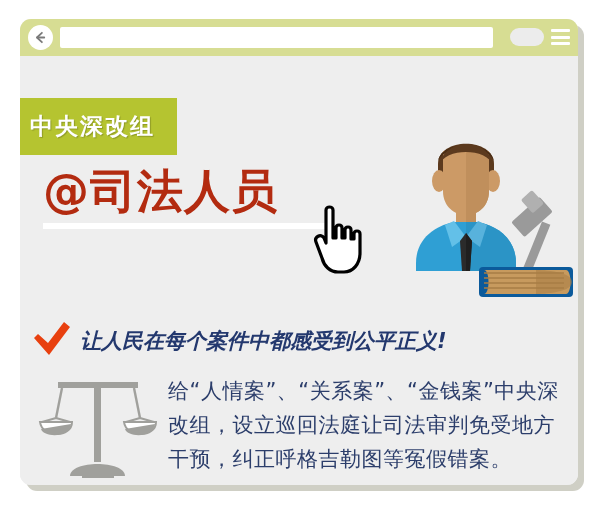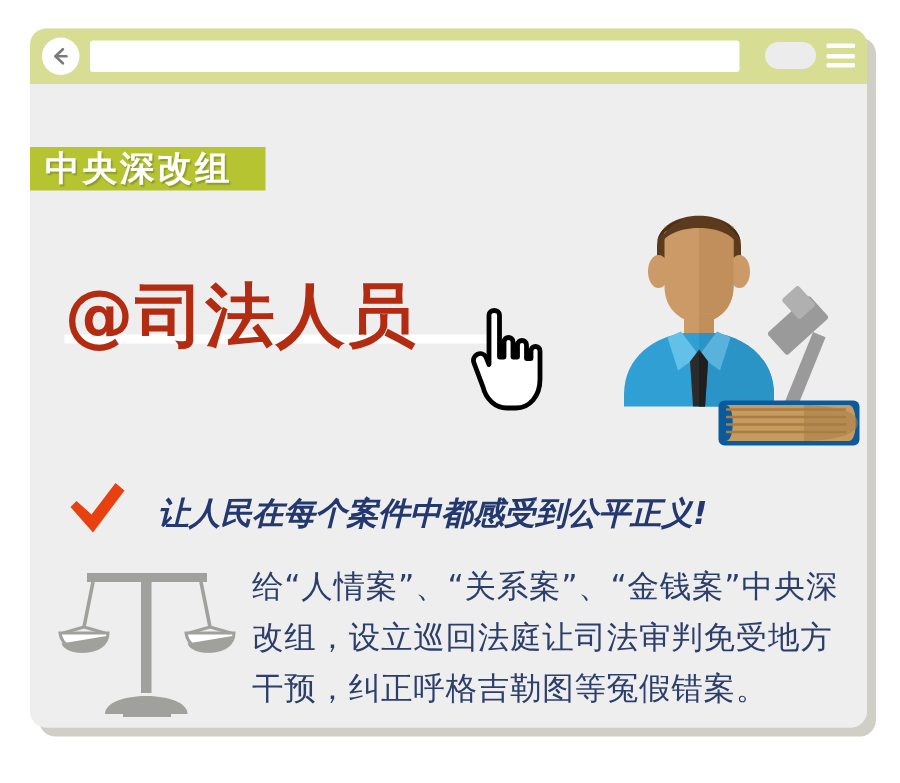--- a/index.html
+++ b/index.html
@@ -95,21 +95,21 @@
     background: #eeeeee;
     border-radius: 0 0 11px 11px;
     overflow: hidden;
   }
 
   
   #ribbon {
     position: absolute;
     left: -12px;
     top: 42px;
-    height: 29px;
+    height: 57px;
     background: #b5c430;
     padding: 0 22px 0 22px;
     display: flex;
     align-items: center;
     z-index: 5;
   }
   #ribbon-label {
     color: #ffffff;
     font-size: 23px;
     font-weight: bold;
@@ -125,21 +125,20 @@
     left: 23px;
     top: 112px;
     color: #b32b10;
     font-size: 46px;
     font-weight: bold;
     letter-spacing: 1px;
     line-height: 1;
     white-space: nowrap;
     font-family: "DejaVu Sans", sans-serif;
     z-index: 3;
-    margin-top: 19px;
   }
   #title-underline {
     position: absolute;
     left: 23px;
     top: 167px;
     width: 290px;
     height: 6px;
     background: #ffffff;
     z-index: 2;
   }
@@ -158,25 +157,25 @@
     right: 2px;
     top: 55px;
     width: 190px;
     height: 190px;
     z-index: 1;
   }
 
   
   #slogan-row {
     position: absolute;
-    left: 25px;
+    left: 12px;
     top: 265px;
     display: flex;
     align-items: center;
-    gap: 20px;
+    gap: 8px;
   }
   #check-icon { flex: 0 0 auto; }
   #slogan-text {
     color: #23386e;
     font-size: 21px;
     font-weight: bold;
     font-style: italic;
     letter-spacing: 0px;
     white-space: nowrap;
     font-family: "DejaVu Sans", sans-serif;

